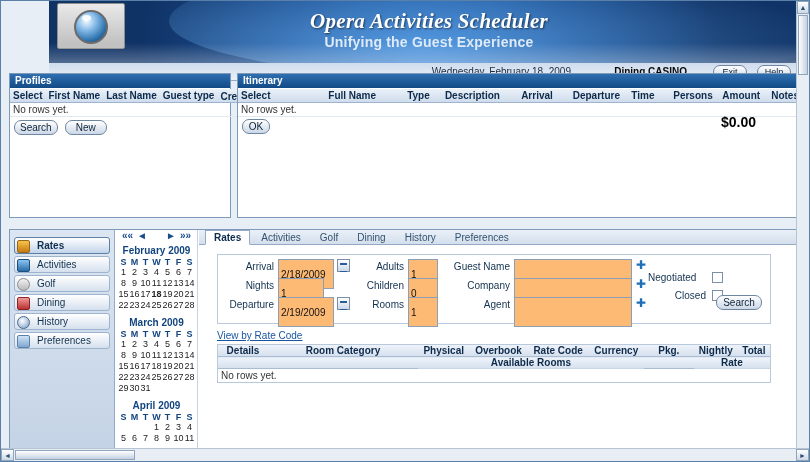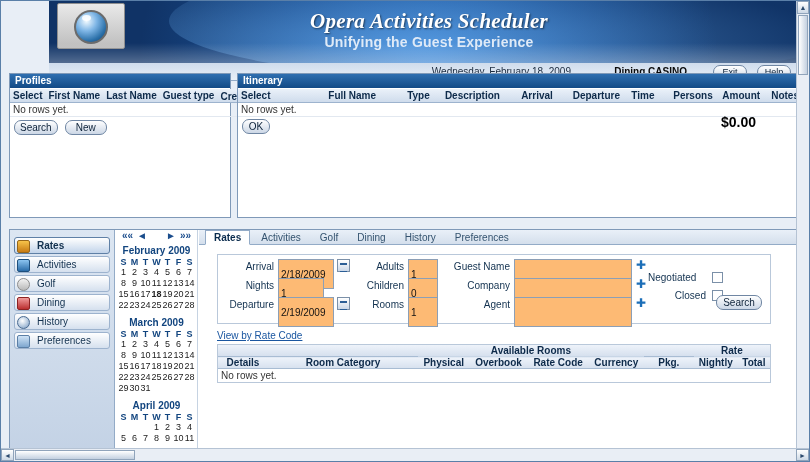--- a/index.html
+++ b/index.html
@@ -743,36 +743,36 @@
 
         <span class="btn btn-search">Search</span>
       </div>
 
       <div class="link">View by Rate Code</div>
 
       <div class="results">
         <table class="res">
           <thead>
             <tr>
-              <th style="width:50px;"></th>
-              <th style="width:150px;"></th>
-              <th class="grp" colspan="4">Available Rooms</th>
-              <th style="width:50px;"></th>
-              <th class="grp" colspan="2">Rate</th>
-            </tr>
-            <tr>
               <th>Details</th>
               <th style="text-align:center;">Room Category</th>
               <th style="text-align:center;">Physical</th>
               <th style="text-align:center;">Overbook</th>
               <th style="text-align:center;">Rate Code</th>
               <th style="text-align:center;">Currency</th>
               <th style="text-align:center;">Pkg.</th>
               <th style="text-align:center;">Nightly</th>
               <th style="text-align:center;">Total</th>
+            </tr>
+            <tr>
+              <th style="width:50px;"></th>
+              <th style="width:150px;"></th>
+              <th class="grp" colspan="4">Available Rooms</th>
+              <th style="width:50px;"></th>
+              <th class="grp" colspan="2">Rate</th>
             </tr>
           </thead>
           <tbody>
             <tr>
               <td colspan="9" class="norows">No rows yet.</td>
             </tr>
           </tbody>
         </table>
       </div>
     </div>

